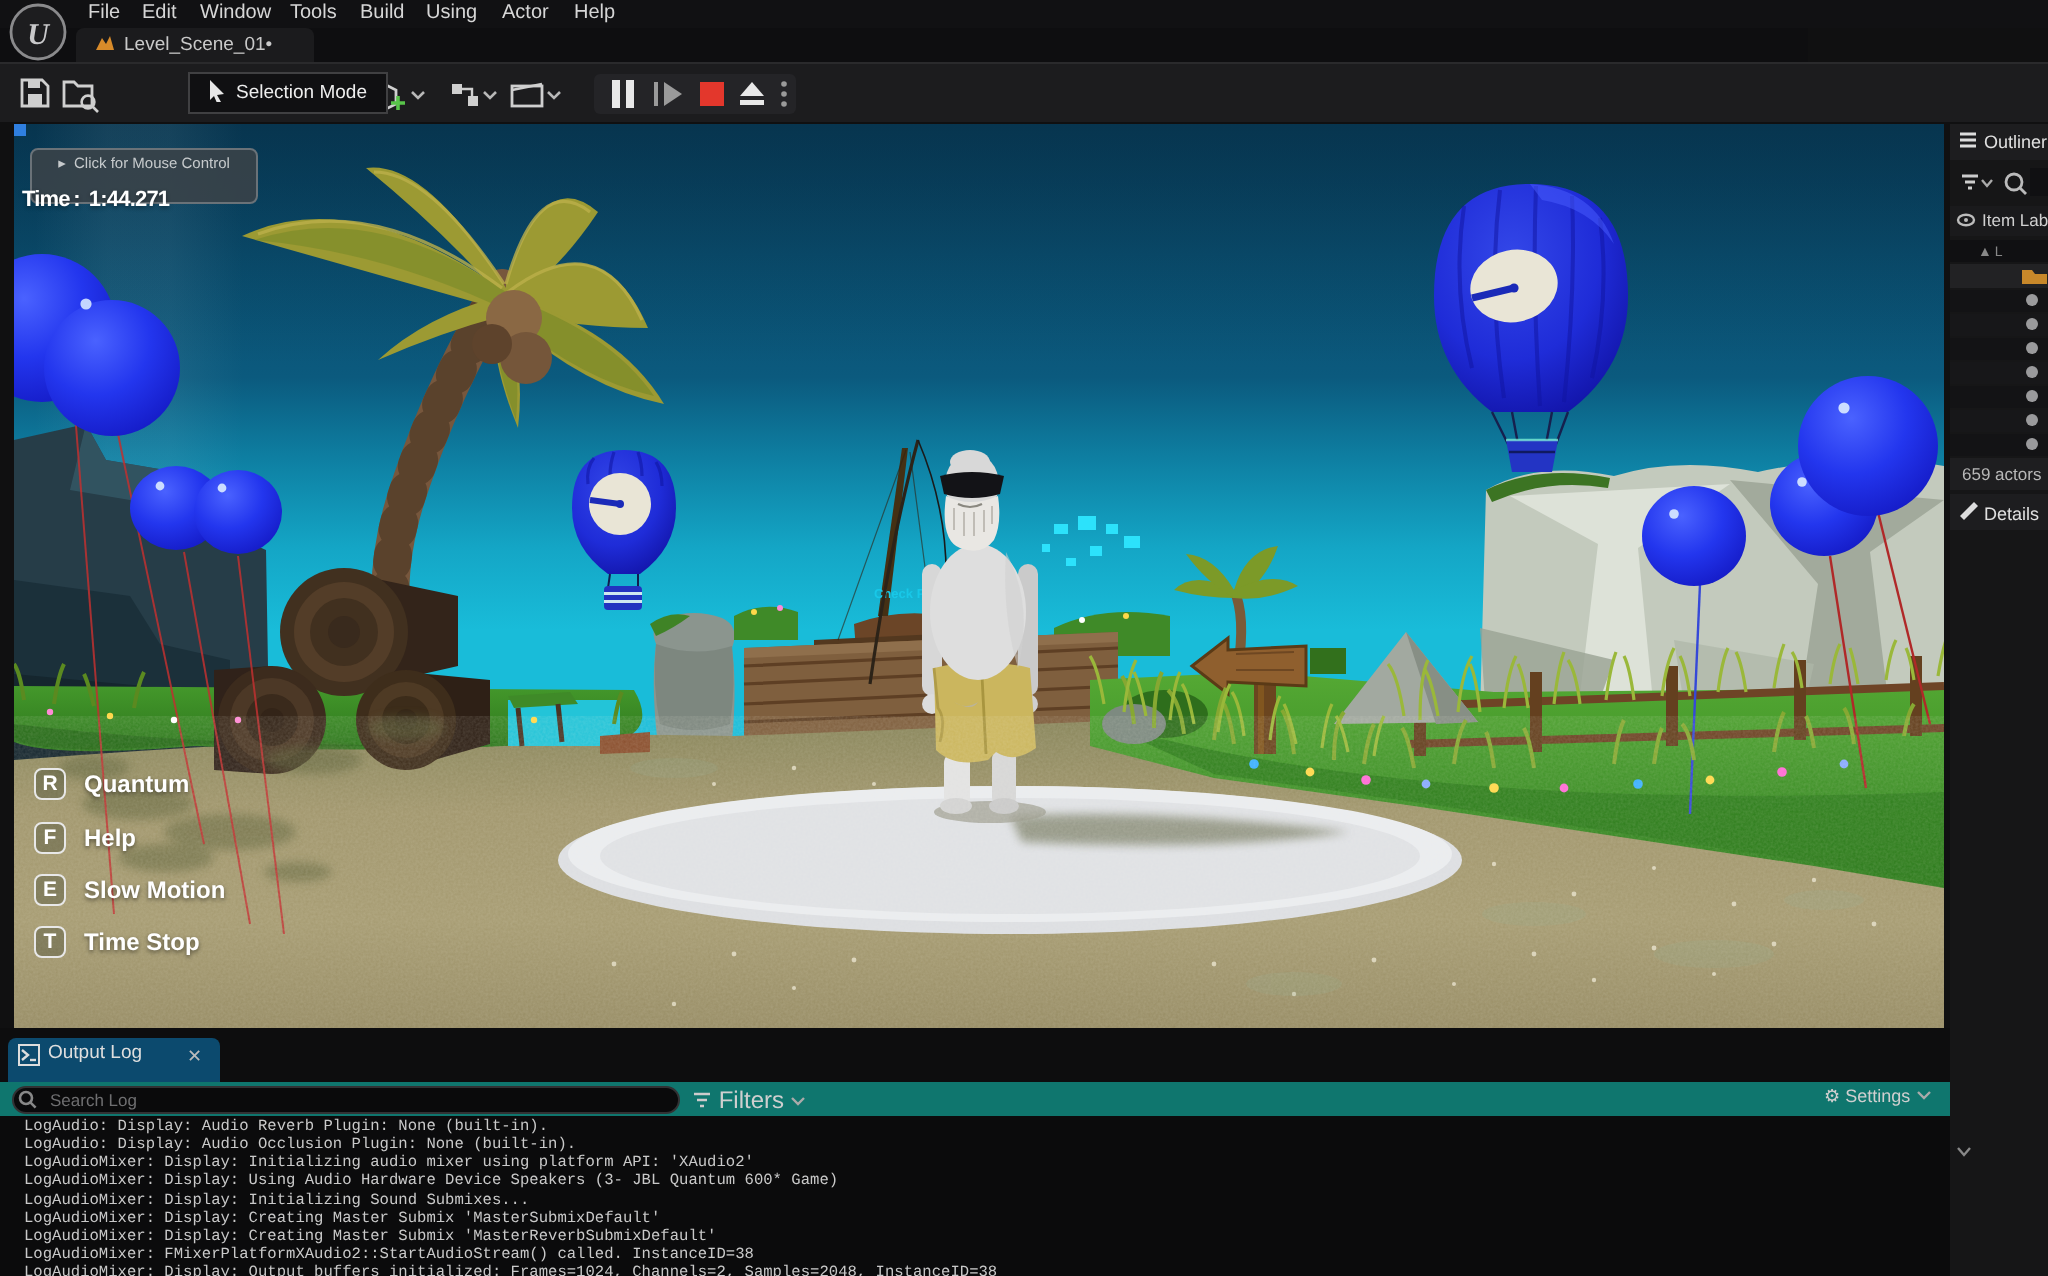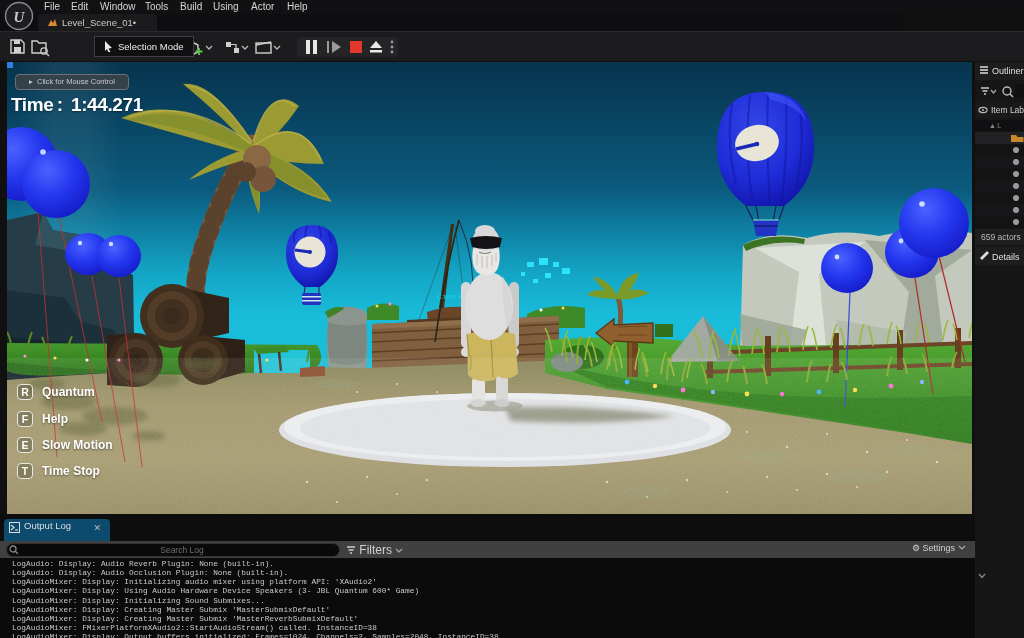--- a/index.html
+++ b/index.html
@@ -9,33 +9,33 @@
   
   #menubar { position:absolute; left:0; top:0; width:1024px; height:14px; background:#111113; }
   .menu { position:absolute; top:1px; font-size:10px; color:#d6d6d6; }
   #tabrow { position:absolute; left:0; top:14px; width:904px; height:17px; background:#0e0e10; }
   #tab1 { position:absolute; left:38px; top:0; width:119px; height:17px; background:#1b1b1d; border-radius:4px 4px 0 0; color:#c9c9c9; font-size:9.5px; line-height:17px; }
   #toolbar { position:absolute; left:0; top:31px; width:1024px; height:30px; background:#1c1c1e; border-top:1px solid #2a2a2c; }
   #logo { position:absolute; left:3px; top:1px; }
 
   
   #viewport { position:absolute; left:7px; top:62px; width:965px; height:452px; background:#0b4a6b; overflow:hidden; }
-  #clickbtn { position:absolute; left:8px; top:12px; width:114px; height:16px; background:rgba(58,66,72,0.88); border:1px solid #6a7278; border-radius:4px; color:#c6cacc; font-size:7.5px; line-height:14px; text-align:center; }
-  #timetxt { position:absolute; left:4px; top:32px; color:#fff; font-size:19px; font-weight:bold; letter-spacing:-0.4px; text-shadow:0 1px 2px rgba(0,0,0,.4); }
+  #clickbtn { position:absolute; left:8px; top:12px; width:114px; height:28px; background:rgba(58,66,72,0.88); border:1px solid #6a7278; border-radius:4px; color:#c6cacc; font-size:7.5px; line-height:14px; text-align:center; }
+  #timetxt { position:absolute; left:4px; top:32px; color:#fff; font-size:11px; font-weight:bold; letter-spacing:-0.4px; text-shadow:0 1px 2px rgba(0,0,0,.4); }
   .keyhint { position:absolute; left:10px; color:#fff; font-size:12px; font-weight:bold; }
   .keybox { display:inline-block; width:16px; height:16px; border:1.5px solid #e8e8e8; border-radius:4px; background:rgba(20,30,20,0.25); text-align:center; line-height:15px; font-size:10.5px; margin-right:9px; vertical-align:middle; }
   .keylbl { vertical-align:middle; text-shadow:0 1px 2px rgba(0,0,0,.5); }
 
   
   #rightpanel { position:absolute; left:975px; top:62px; width:49px; height:576px; background:#161617;text-align:center; }
 
   
   #bottompanel { position:absolute; left:0; top:514px; width:975px; height:124px; background:#0d0d0e; }
   #outtab { position:absolute; left:4px; top:5px; width:106px; height:22px; background:#0c4a6e; border-radius:4px 4px 0 0; color:#dedede; font-size:9.5px; }
-  #searchrow { position:absolute; left:0; top:27px; width:975px; height:17px; background:#404040;text-align:center; }
+  #searchrow { position:absolute; left:0; top:27px; width:975px; height:17px; background:#0f766e; }
   #searchbox { position:absolute; left:6px; top:1.5px; width:334px; height:14px; background:#0a0a0b; border:1px solid #323234; border-radius:7px; color:#6e6e70; font-size:8.5px; line-height:12px; padding-left:18px; }
   #logarea { position:absolute; left:0; top:44px; width:975px; height:80px; background:#0b0b0c; color:#c9c9c9; font-family:"Liberation Mono", monospace; font-size:7.8px; line-height:9.15px; white-space:pre; padding:2px 0 12px 12px; }
 </style>
 </head>
 <body>
 <div id="root">
 
   <div id="menubar"></div>
   <span class="menu" style="left:44px">File</span>
   <span class="menu" style="left:71px">Edit</span>

